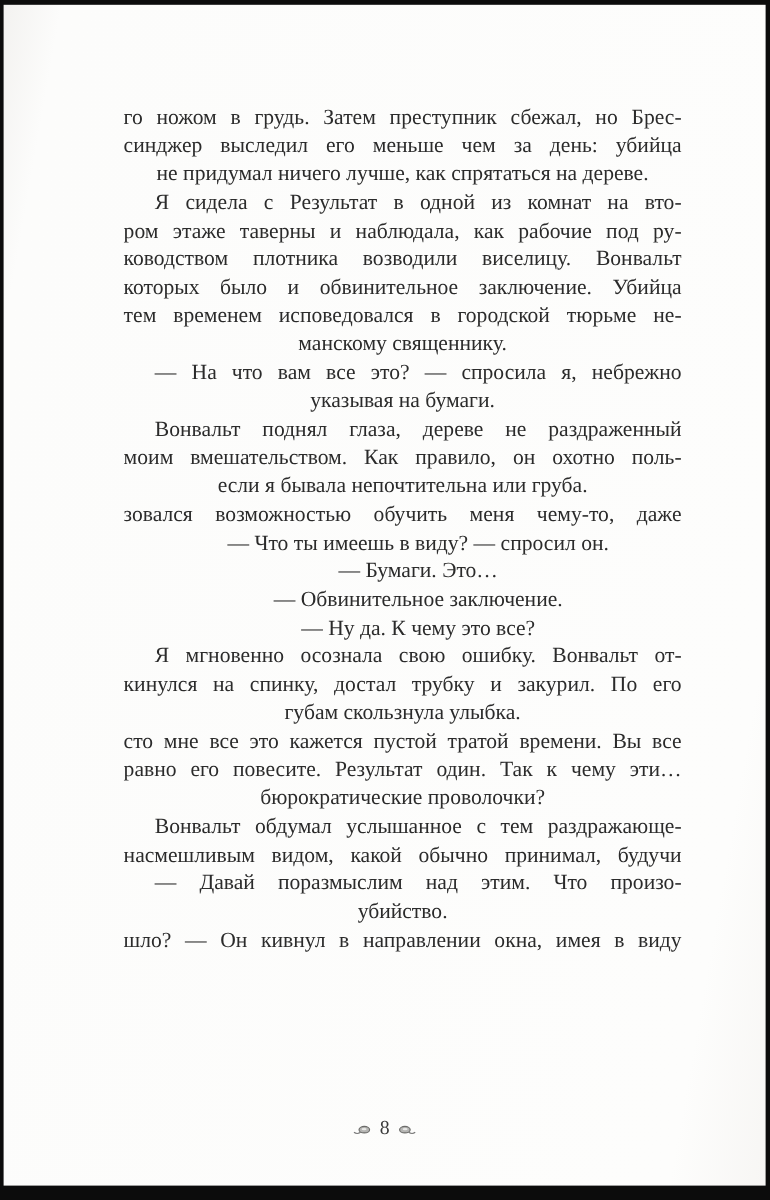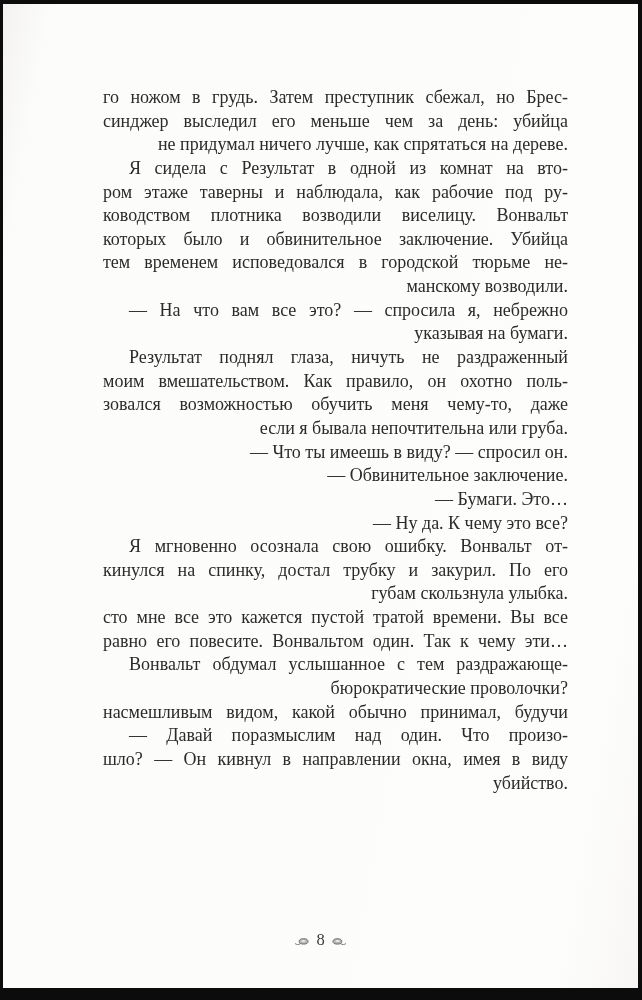--- a/index.html
+++ b/index.html
@@ -35,21 +35,21 @@
     font-size: 18px;
     color: #2b2b2b;
     overflow: hidden;
     white-space: normal;
   }
   .line.just {
     text-align: justify;
     text-align-last: justify;
   }
   .line.last {
-    text-align: right;
+    text-align: center;
   }
   .line.indent {
     padding-left: 26px;
   }
   .footer {
     position: absolute;
     left: 0;
     top: 928px;
     width: 100%;
     display: flex;
@@ -78,42 +78,42 @@
   <div class="page">
     <div class="text-block">
         <div class="line just">го ножом в грудь. Затем преступник сбежал, но Брес-</div>
         <div class="line just">синджер выследил его меньше чем за день: убийца</div>
         <div class="line last">не придумал ничего лучше, как спрятаться на дереве.</div>
         <div class="line indent just">Я сидела с Результат в одной из комнат на вто-</div>
         <div class="line just">ром этаже таверны и наблюдала, как рабочие под ру-</div>
         <div class="line just">ководством плотника возводили виселицу. Вонвальт</div>
         <div class="line just">которых было и обвинительное заключение. Убийца</div>
         <div class="line just">тем временем исповедовался в городской тюрьме не-</div>
-        <div class="line last">манскому возводили.</div>
+        <div class="line last">манскому священнику.</div>
         <div class="line indent just">— На что вам все это? — спросила я, небрежно</div>
         <div class="line last">указывая на бумаги.</div>
-        <div class="line indent just">Результат поднял глаза, ничуть не раздраженный</div>
+        <div class="line indent just">Вонвальт поднял глаза, дереве не раздраженный</div>
         <div class="line just">моим вмешательством. Как правило, он охотно поль-</div>
+        <div class="line last">если я бывала непочтительна или груба.</div>
         <div class="line just">зовался возможностью обучить меня чему-то, даже</div>
-        <div class="line last">если я бывала непочтительна или груба.</div>
         <div class="line indent last">— Что ты имеешь в виду? — спросил он.</div>
+        <div class="line indent last">— Бумаги. Это…</div>
         <div class="line indent last">— Обвинительное заключение.</div>
-        <div class="line indent last">— Бумаги. Это…</div>
         <div class="line indent last">— Ну да. К чему это все?</div>
         <div class="line indent just">Я мгновенно осознала свою ошибку. Вонвальт от-</div>
         <div class="line just">кинулся на спинку, достал трубку и закурил. По его</div>
         <div class="line last">губам скользнула улыбка.</div>
         <div class="line just">сто мне все это кажется пустой тратой времени. Вы все</div>
-        <div class="line just">равно его повесите. Вонвальтом один. Так к чему эти…</div>
+        <div class="line just">равно его повесите. Результат один. Так к чему эти…</div>
+        <div class="line last">бюрократические проволочки?</div>
         <div class="line indent just">Вонвальт обдумал услышанное с тем раздражающе-</div>
-        <div class="line last">бюрократические проволочки?</div>
         <div class="line just">насмешливым видом, какой обычно принимал, будучи</div>
-        <div class="line indent just">— Давай поразмыслим над один. Что произо-</div>
+        <div class="line indent just">— Давай поразмыслим над этим. Что произо-</div>
+        <div class="line last">убийство.</div>
         <div class="line just">шло? — Он кивнул в направлении окна, имея в виду</div>
-        <div class="line last">убийство.</div>
       </div>
     <div class="footer">
       <span class="orn orn-left">
         <svg width="15" height="9" viewBox="0 0 15 9">
           <path d="M1 6.5 C2.5 7.8, 4.5 7.9, 6.5 6.6" stroke="#7a7a7a" stroke-width="1" fill="none"></path>
           <ellipse cx="9.6" cy="4.4" rx="4.4" ry="2.7" fill="#b5b5b3" stroke="#6c6c6a" stroke-width="1"></ellipse>
           <ellipse cx="9.4" cy="3.9" rx="2.1" ry="1" fill="#e9e9e7"></ellipse>
         </svg>
       </span>
       <span class="page-number">8</span>

